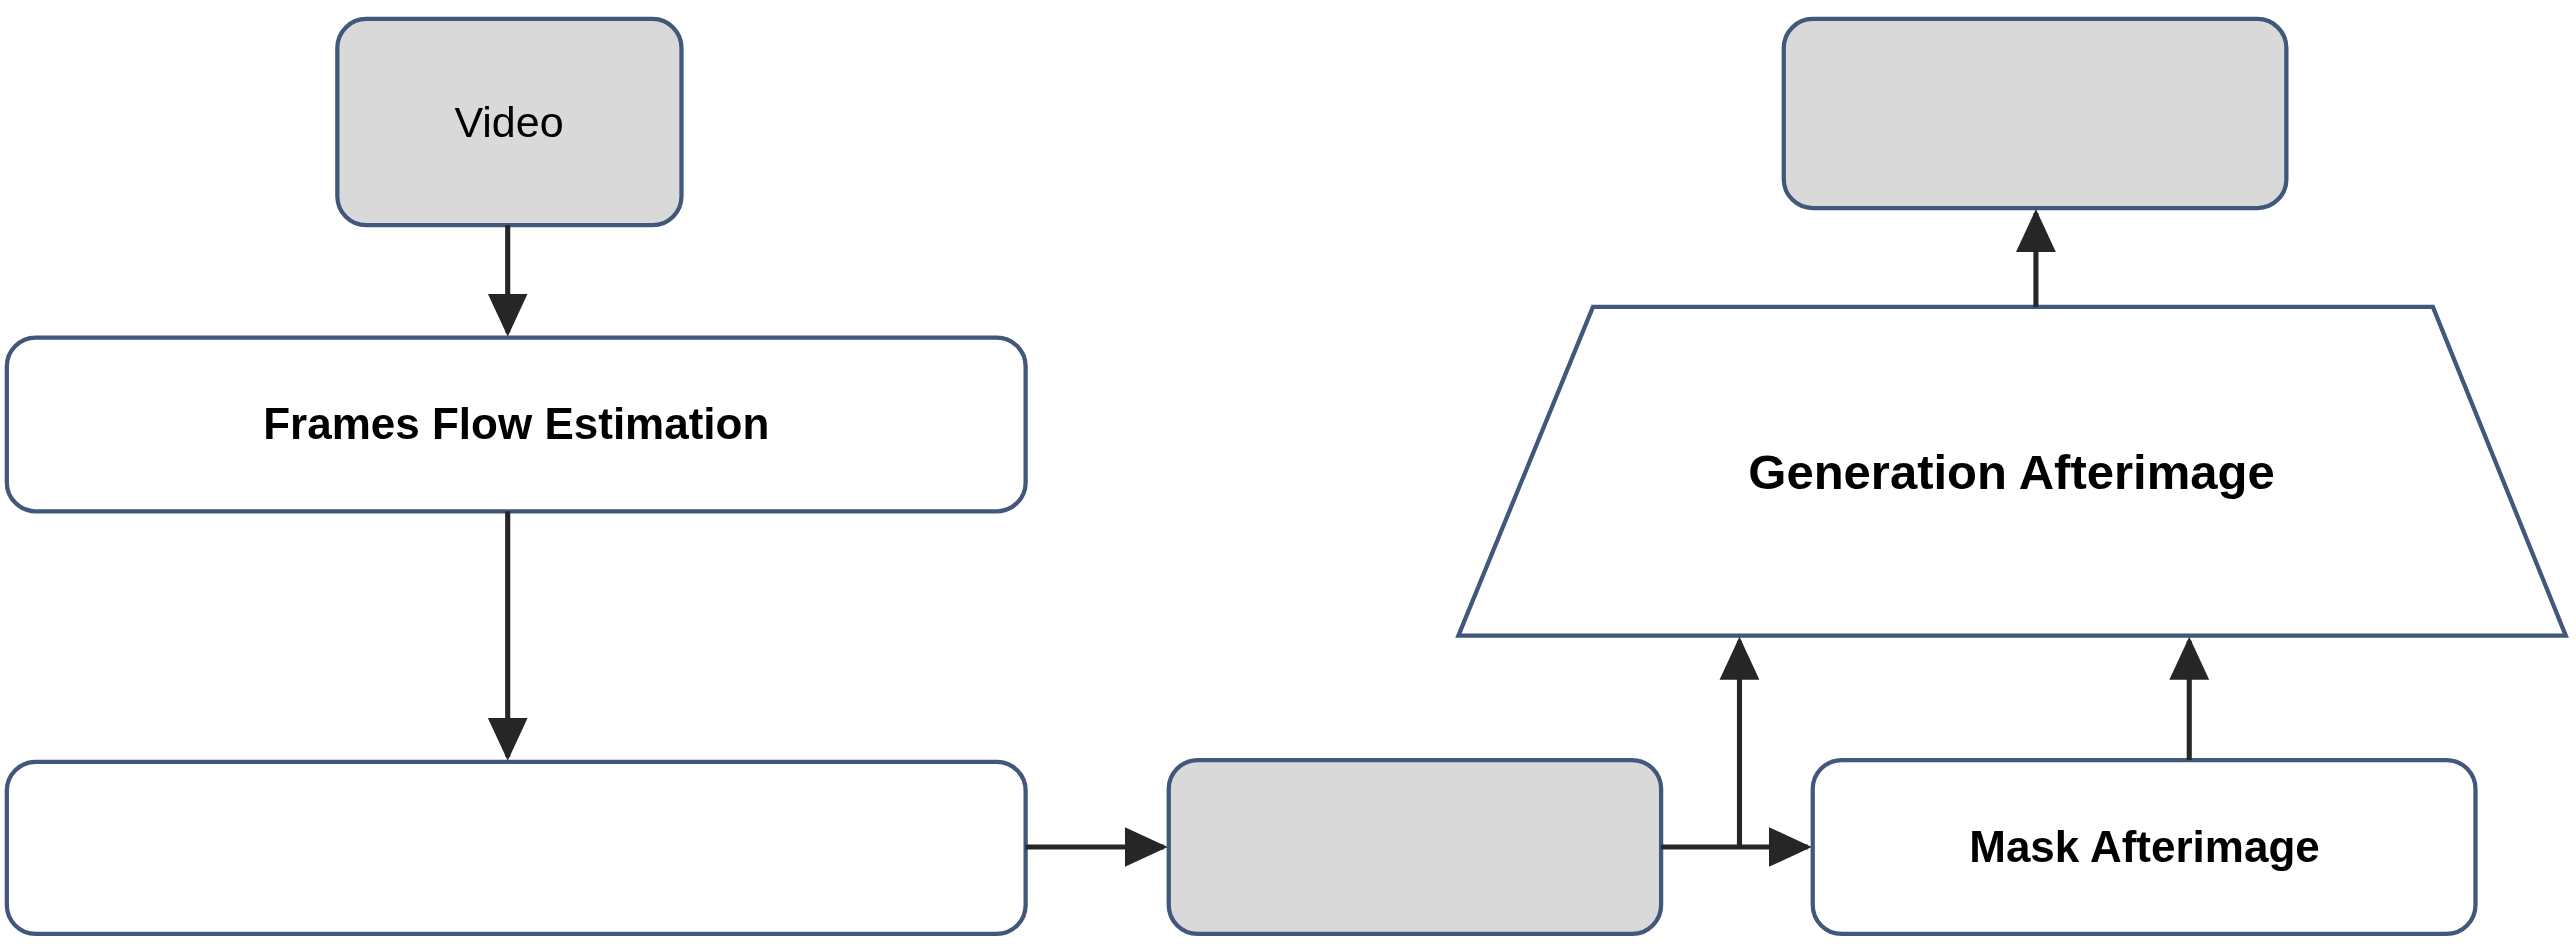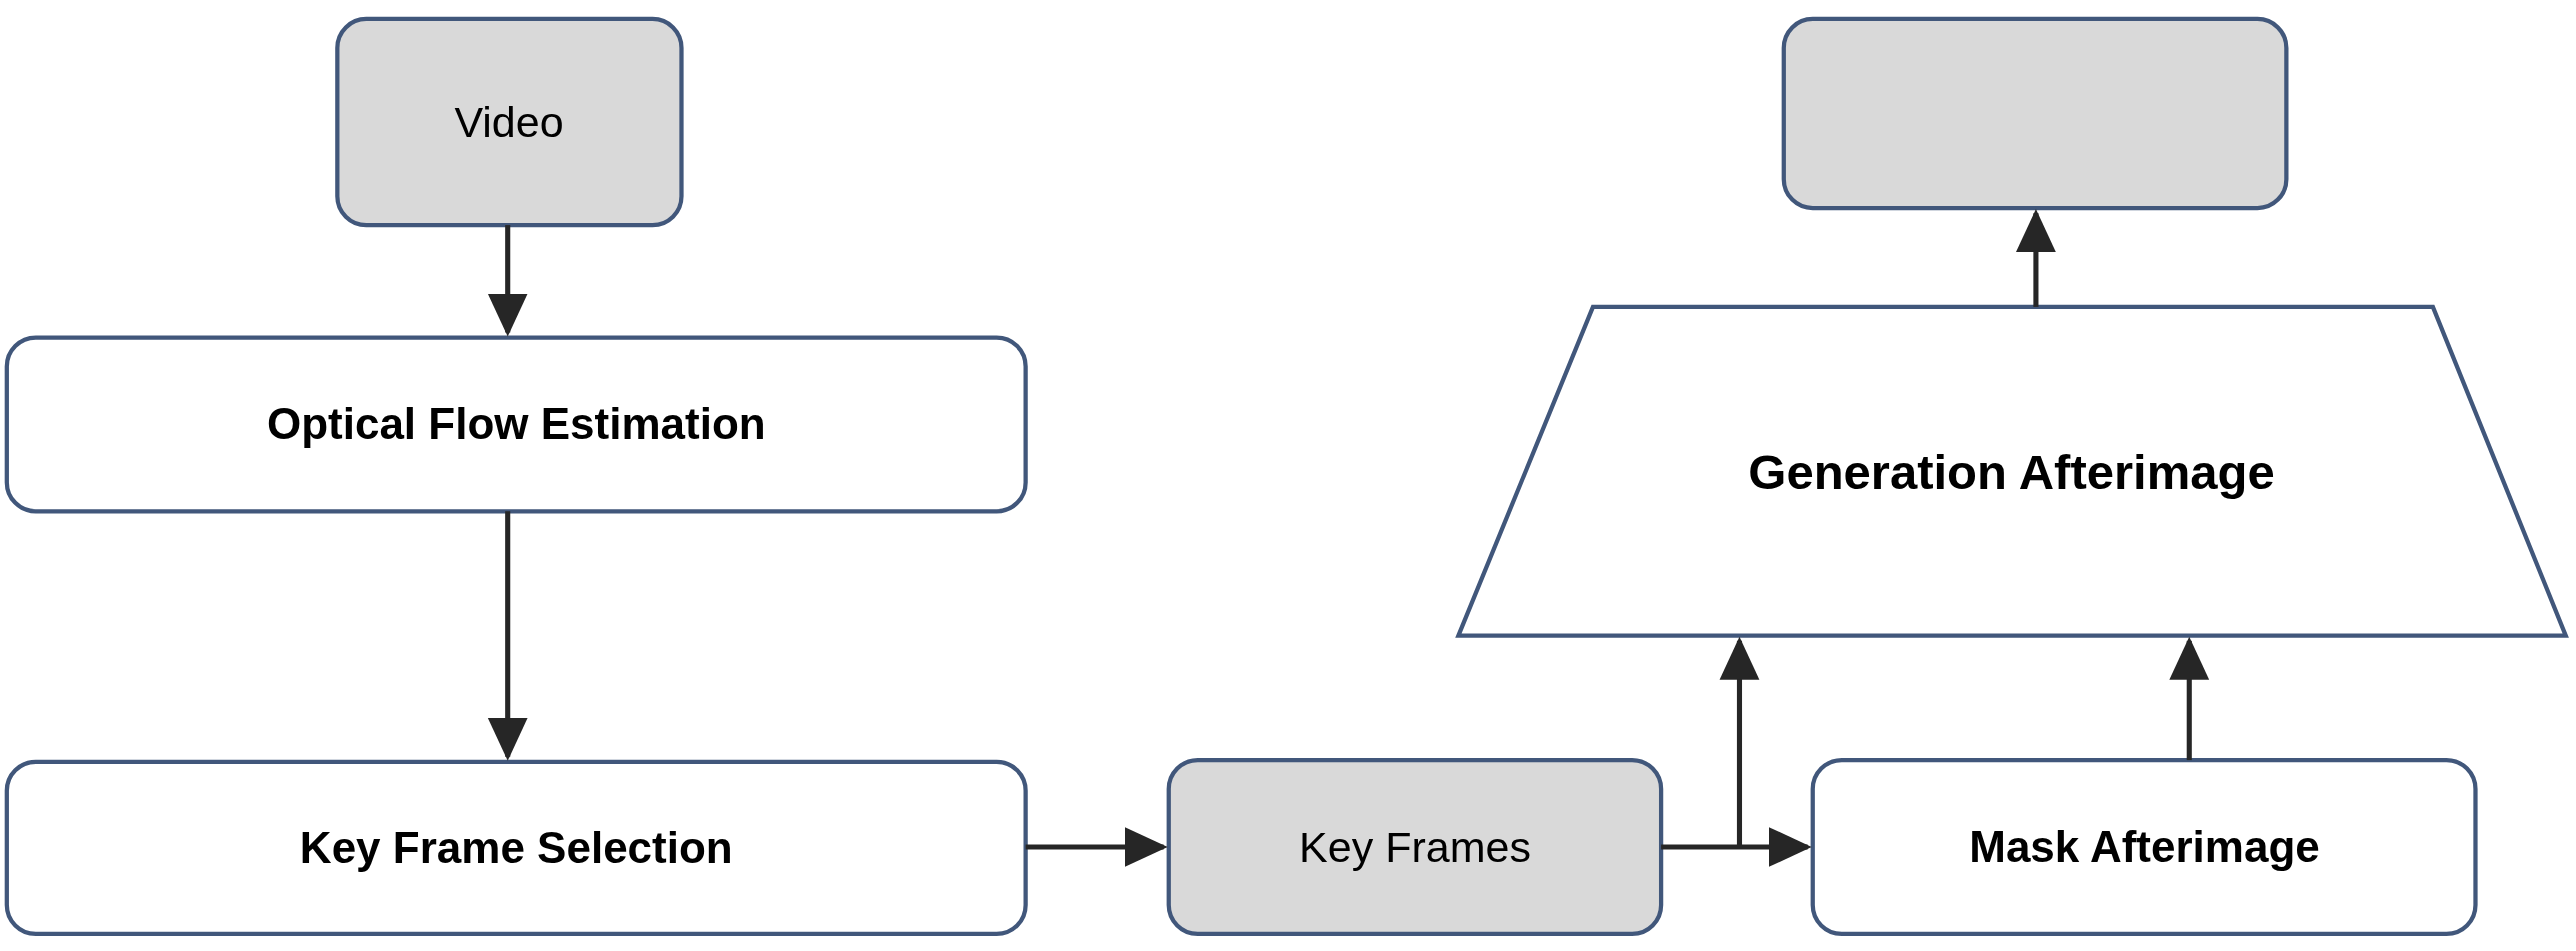--- a/index.html
+++ b/index.html
@@ -86,25 +86,23 @@
 
     <line x1="2042" y1="994" x2="2042" y2="752" stroke="#262626" stroke-width="6" marker-end="url(#arrowhead)"></line>
 
     <line x1="2570" y1="892" x2="2570" y2="752" stroke="#262626" stroke-width="6" marker-end="url(#arrowhead)"></line>
 
     <line x1="2390" y1="360" x2="2390" y2="250" stroke="#262626" stroke-width="6" marker-end="url(#arrowhead)"></line>
   </svg>
 
   <div class="node-label label-regular" style="left:337px; top:19px; width:344px; height:206px;">Video</div>
 
-  <div class="node-label label-bold" style="left:6.8px; top:337px; width:1019px; height:174px;">Optical Flow Estimation</div>
+  <div class="node-label label-bold" style="left:6.8px; top:337px; width:1019px; height:174px;">Frames Flow Estimation</div>
 
-  <div class="node-label label-bold" style="left:6.8px; top:762px; width:1019px; height:172px;">Key Frame Selection</div>
 
-  <div class="node-label label-regular" style="left:1169px; top:760px; width:492px; height:174px;">Key Frames</div>
 
   <div class="node-label label-bold" style="left:1813px; top:760px; width:663px; height:174px;">Mask Afterimage</div>
 
   <div class="node-label label-bold-lg" style="left:1458px; top:307px; width:1107px; height:329px;">Generation Afterimage</div>
 
 
 </div>
 
 
 </body></html>

